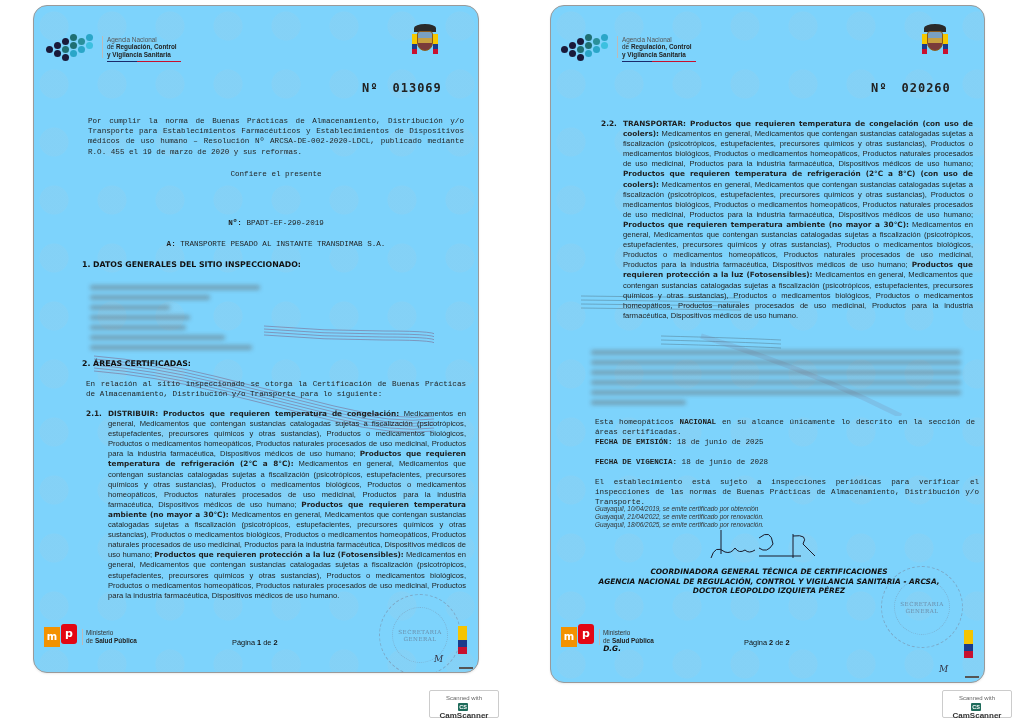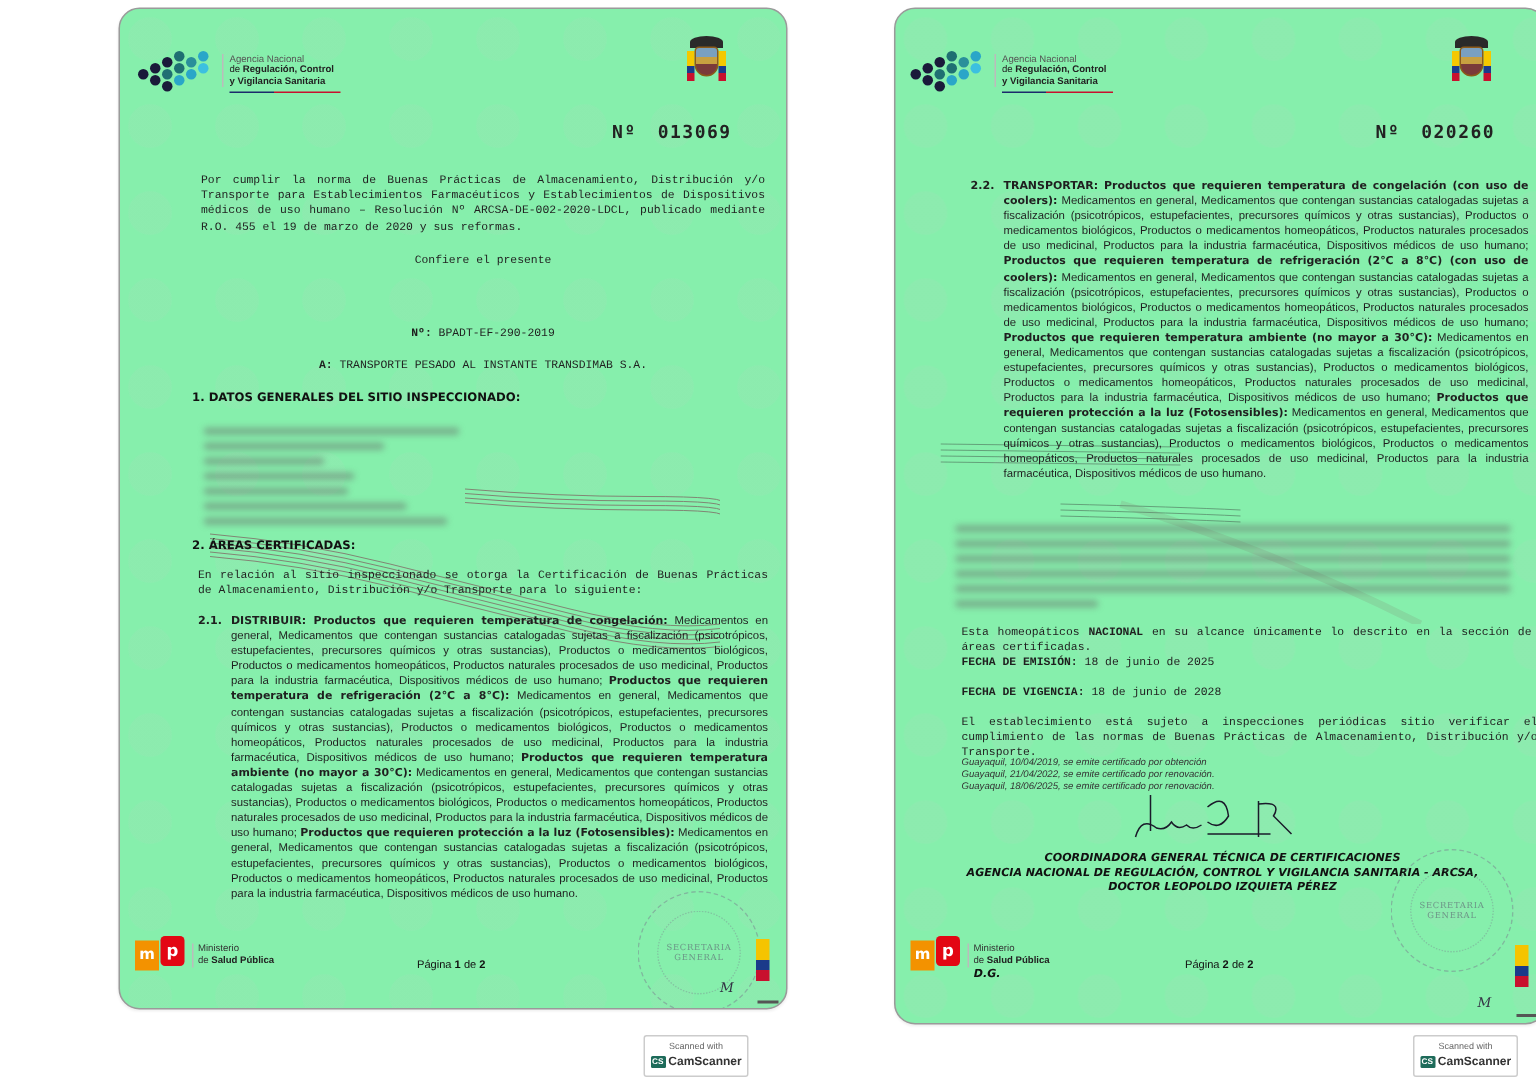--- a/index.html
+++ b/index.html
@@ -1,26 +1,25 @@
 <!DOCTYPE html>
 <html><head>
 <meta charset="utf-8">
 <style>
   * { box-sizing: border-box; margin: 0; padding: 0; }
   html, body { width: 1024px; height: 725px; background: #ffffff; overflow: hidden; }
   body { position: relative; font-family: "DejaVu Sans", sans-serif; color: #1a1a1a; }
 
   .page {
     position: absolute;
-    background: #86efac;
+    background: #7dd3fc;
     border: 1px solid #9a9a9a;
     border-radius: 14px;
     overflow: hidden;
     box-shadow: 0 1px 2px rgba(0,0,0,0.08);
-    margin-left: 46px;
   }
   .page::before {
     content: "";
     position: absolute; inset: 0;
     background:
       radial-gradient(circle at 20px 20px, rgba(200,200,200,0.10) 14px, transparent 15px) 0 0/58px 58px;
     pointer-events: none;
   }
   #page1 { left: 33px; top: 5px; width: 446px; height: 668px; }
   #page2 { left: 550px; top: 5px; width: 435px; height: 678px; }
@@ -74,21 +73,21 @@
   .stamp-text { position: absolute; width: 100%; top: 34px; text-align: center; font-family: "DejaVu Serif", serif; font-size: 5.6px; line-height: 7px; color: rgba(90,90,110,0.6); letter-spacing: 0.5px; }
   .initials { position: absolute; font-family: "DejaVu Serif", serif; font-style: italic; font-size: 9px; color: #334; }
   .tiny-mark { position: absolute; width: 14px; height: 2px; background: #555; }
 
   .hatch { position: absolute; pointer-events: none; opacity: 0.55; }
 
   .signature { position: absolute; }
 
   .camscanner { position: absolute; width: 70px; height: 28px; border: 1px solid #ccc; background: #fff; border-radius: 2px; text-align: center; font-family: "Liberation Sans", sans-serif; }
   .cs-top { font-size: 6px; color: #666; margin-top: 4px; }
-  .cs-bottom { display: flex; align-items: center; justify-content: center; margin-top: 2px; }
+  .cs-bottom { display: flex; align-items: center; justify-content: center; margin-top: 2px; flex-direction: column; }
   .cs-icon { width: 10px; height: 8px; background: #1e6b5a; color: #fff; font-size: 5.5px; font-weight: bold; line-height: 8px; border-radius: 1px; margin-right: 2px; }
   .cs-label { font-size: 8px; color: #333; font-weight: bold; }
 </style>
 </head>
 <body>
 
 <div class="page" id="page1">
 
   <div class="logo-arcsa" style="left:12px; top:28px;">
     <div class="dots">
@@ -273,21 +272,21 @@
   </div>
 
   <div class="txt" style="left:44px; top:431px; width:380px;">
     <b>FECHA DE EMISIÓN:</b><span> 18 de junio de 2025</span>
   </div>
 
   <div class="txt" style="left:44px; top:451px; width:380px;">
     <b>FECHA DE VIGENCIA:</b><span> 18 de junio de 2028</span>
   </div>
 
-  <div class="txt" style="left:44px; top:471px; width:384px;">El establecimiento está sujeto a inspecciones periódicas sitio verificar el cumplimiento de las normas de Buenas Prácticas de Almacenamiento, Distribución y/o Transporte.</div>
+  <div class="txt" style="left:44px; top:471px; width:384px;">El establecimiento está sujeto a inspecciones periódicas para verificar el inspecciones de las normas de Buenas Prácticas de Almacenamiento, Distribución y/o Transporte.</div>
 
   <div class="italic-small" style="left:44px; top:499px;">
     <div>Guayaquil, 10/04/2019, se emite certificado por obtención</div>
     <div>Guayaquil, 21/04/2022, se emite certificado por renovación.</div>
     <div>Guayaquil, 18/06/2025, se emite certificado por renovación.</div>
   </div>
 
   <svg class="signature" style="left:150px; top:518px;" width="130" height="44" viewBox="0 0 130 44">
     <g stroke="#1a1a2a" stroke-width="1" fill="none">
       <path d="M20 6 L20 30"></path>

